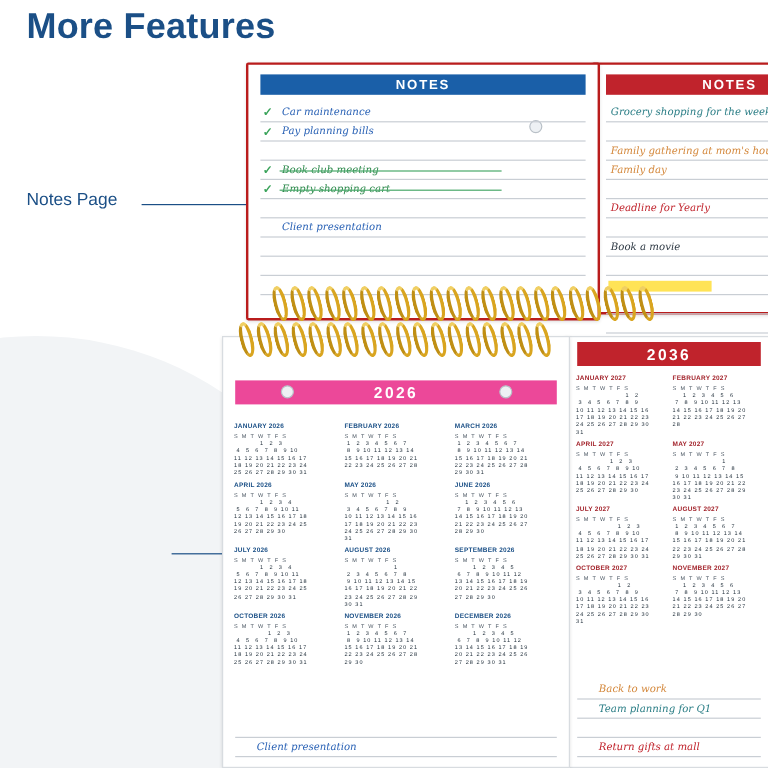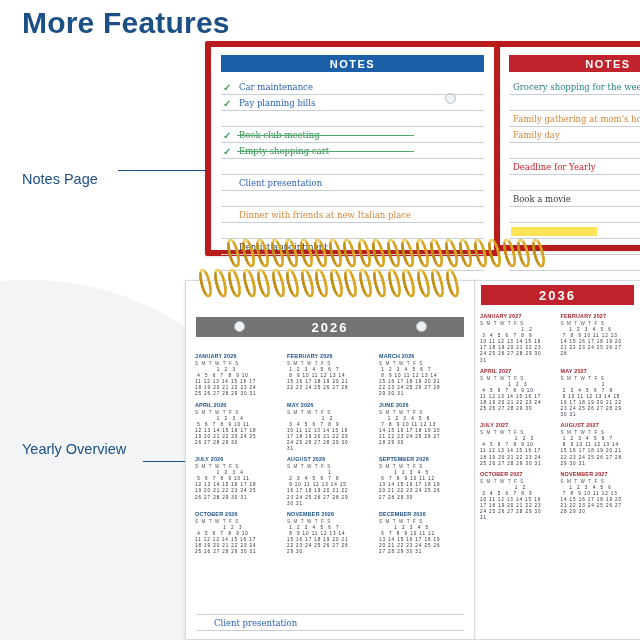--- a/index.html
+++ b/index.html
@@ -23,32 +23,32 @@
   .headline {
     position:absolute; left:22px; top:6px;
     font-size:30px; font-weight:bold; color:#1b4f86;
     letter-spacing:0.2px;
   }
 
   .callout {
     position:absolute;
     font-size:14.5px; color:#1b4f86; line-height:1.25;
   }
-  .callout-notes { left:22px; top:170px; }
+  .callout-notes { left:22px; top:158px; }
   .callout-yearly { left:22px; top:440px; }
 
   .leader { position:absolute; height:1px; background:#1b4f86; }
   .dot { position:absolute; width:7px; height:7px; border-radius:50%; background:#1b4f86; }
 
   
   .notes-spread { position:absolute; left:205px; top:36px; width:440px; height:230px; }
 
   .page {
-    position:absolute; top:5px; background:#ffffff;
-    border:6px solid #b91c1c; box-shadow:0 1px 3px rgba(0,0,0,0.12);
+    position:absolute; top:16px; background:#ffffff;
+    border:2px solid #b91c1c; box-shadow:0 1px 3px rgba(0,0,0,0.12);
   }
   .page-left { left:0; width:295px; height:215px; border-radius:2px; }
   .page-right { left:288px; width:230px; height:210px; border-radius:2px; }
 
   .notes-hdr {
     margin:8px 10px 0 10px; height:17px; color:#ffffff;
     font-size:11px; font-weight:bold; letter-spacing:1.5px;
     display:flex; align-items:center; justify-content:center;
   }
   .hdr-blue { background:#1a5fa8; }
@@ -71,21 +71,21 @@
     position:absolute; left:2px; width:86px; height:9px; bottom:2px;
     background:#ffe14d; opacity:0.95;
   }
 
   .ink-blue { color:#2a62b5; }
   .ink-green { color:#2f8b4e; }
   .ink-orange { color:#d4883c; }
   .ink-red { color:#c0232c; }
   .ink-dark { color:#2f3a45; }
   .ink-teal { color:#2b7e86; }
-  .handwr { font-family:"DejaVu Serif", serif; }
+  .handwr { font-family:"DejaVu Serif", serif; font-style:italic; }
 
   
   .spiral-top { position:absolute; left:228px; top:238px; width:320px; height:34px; }
   .coil {
     position:absolute; width:11px; height:30px; border-radius:50%;
     border:3px solid #d9a520; border-top-color:#f0cf63; border-left-color:#c08f14;
     transform:rotate(-14deg);
   }
 
   
@@ -96,21 +96,21 @@
   }
   .cal-left { left:0; width:290px; height:360px; }
   .cal-right { left:285px; width:175px; height:360px; }
 
   .year-bar {
     margin:26px 10px 0 10px; height:20px; color:#fff;
     font-size:13px; font-weight:bold; letter-spacing:2px;
     display:flex; align-items:center; justify-content:center;
   }
   .cal-right .year-bar { margin-top:4px; }
-  .bar-blue { background:#737373;margin-top:36px; }
+  .bar-blue { background:#ec4899;margin-top:36px; }
   .bar-red { background:#c0232c; }
 
   .month-grid {
     position:absolute; left:9px; right:9px; top:72px;
     display:grid; grid-template-columns:repeat(3,1fr); gap:4px 6px;
   }
   .cal-right .month-grid { top:32px; grid-template-columns:repeat(2,1fr); }
 
   .month { font-size:4.6px; line-height:1.32; color:#22303c; }
   .month .mname { font-size:5.4px; font-weight:bold; letter-spacing:0.2px; margin-bottom:1px; }
@@ -136,21 +136,20 @@
 
   <div class="headline">More Features</div>
 
   <div class="callout callout-notes">
     <span>Notes Page</span>
   </div>
   <div class="leader" style="left:118px; top:170px; width:98px;"></div>
   <div class="dot" style="left:214px; top:167px;"></div>
 
   <div class="callout callout-yearly">
-    <div>Yearly Overview</div>
   </div>
   <div class="leader" style="left:143px; top:461px; width:60px;"></div>
   <div class="dot" style="left:201px; top:458px;"></div>
 
   <div class="notes-spread">
 
     <div class="page page-right">
       <div class="notes-hdr hdr-red">NOTES</div>
       <div class="lines" id="right-notes-lines">
           <div class="line">
@@ -221,27 +220,21 @@
           <div class="line">
             <span class="txt handwr ink-blue"></span>
           </div>
           <div class="line">
             <span class="txt handwr ink-blue">Client presentation</span>
           </div>
           <div class="line">
             <span class="txt handwr ink-blue"></span>
           </div>
           <div class="line">
-            <span class="txt handwr ink-orange">Dinner with friends at new Italian place</span>
-          </div>
-          <div class="line">
-            <span class="txt handwr ink-blue"></span>
-          </div>
-          <div class="line">
-            <span class="txt handwr ink-dark">Dentist appointment</span>
+            <span class="txt handwr ink-blue"></span>
           </div>
           <div class="line">
             <span class="txt handwr ink-blue"></span>
           </div>
         </div>
     </div>
   </div>
 
   <div class="spiral-top" id="spiral-top">
       <div class="coil" style="left: 0px; top: 0px;"></div>
@@ -342,20 +335,34 @@
           <div class="month">
             <div class="mname">NOVEMBER 2027</div>
             <div class="dow">S M T W T F S</div>
             <div class="wk">    1  2  3  4  5  6</div>
             <div class="wk"> 7  8  9 10 11 12 13</div>
             <div class="wk">14 15 16 17 18 19 20</div>
             <div class="wk">21 22 23 24 25 26 27</div>
             <div class="wk">28 29 30</div>
           </div>
         </div>
+      <div class="lines" style="top:286px;" id="right-year-notes">
+          <div class="line">
+            <span class="txt handwr ink-orange">Back to work</span>
+          </div>
+          <div class="line">
+            <span class="txt handwr ink-teal">Team planning for Q1</span>
+          </div>
+          <div class="line">
+            <span class="txt handwr ink-blue"></span>
+          </div>
+          <div class="line">
+            <span class="txt handwr ink-red">Return gifts at mall</span>
+          </div>
+        </div>
     </div>
 
     <div class="cal-page cal-left">
       <div class="ring-hole" style="left:48px; top:40px;"></div>
       <div class="ring-hole" style="left:230px; top:40px;"></div>
       <div class="year-bar bar-blue">2026</div>
       <div class="month-grid" id="grid-2026">
           <div class="month">
             <div class="mname">JANUARY 2026</div>
             <div class="dow">S M T W T F S</div>

